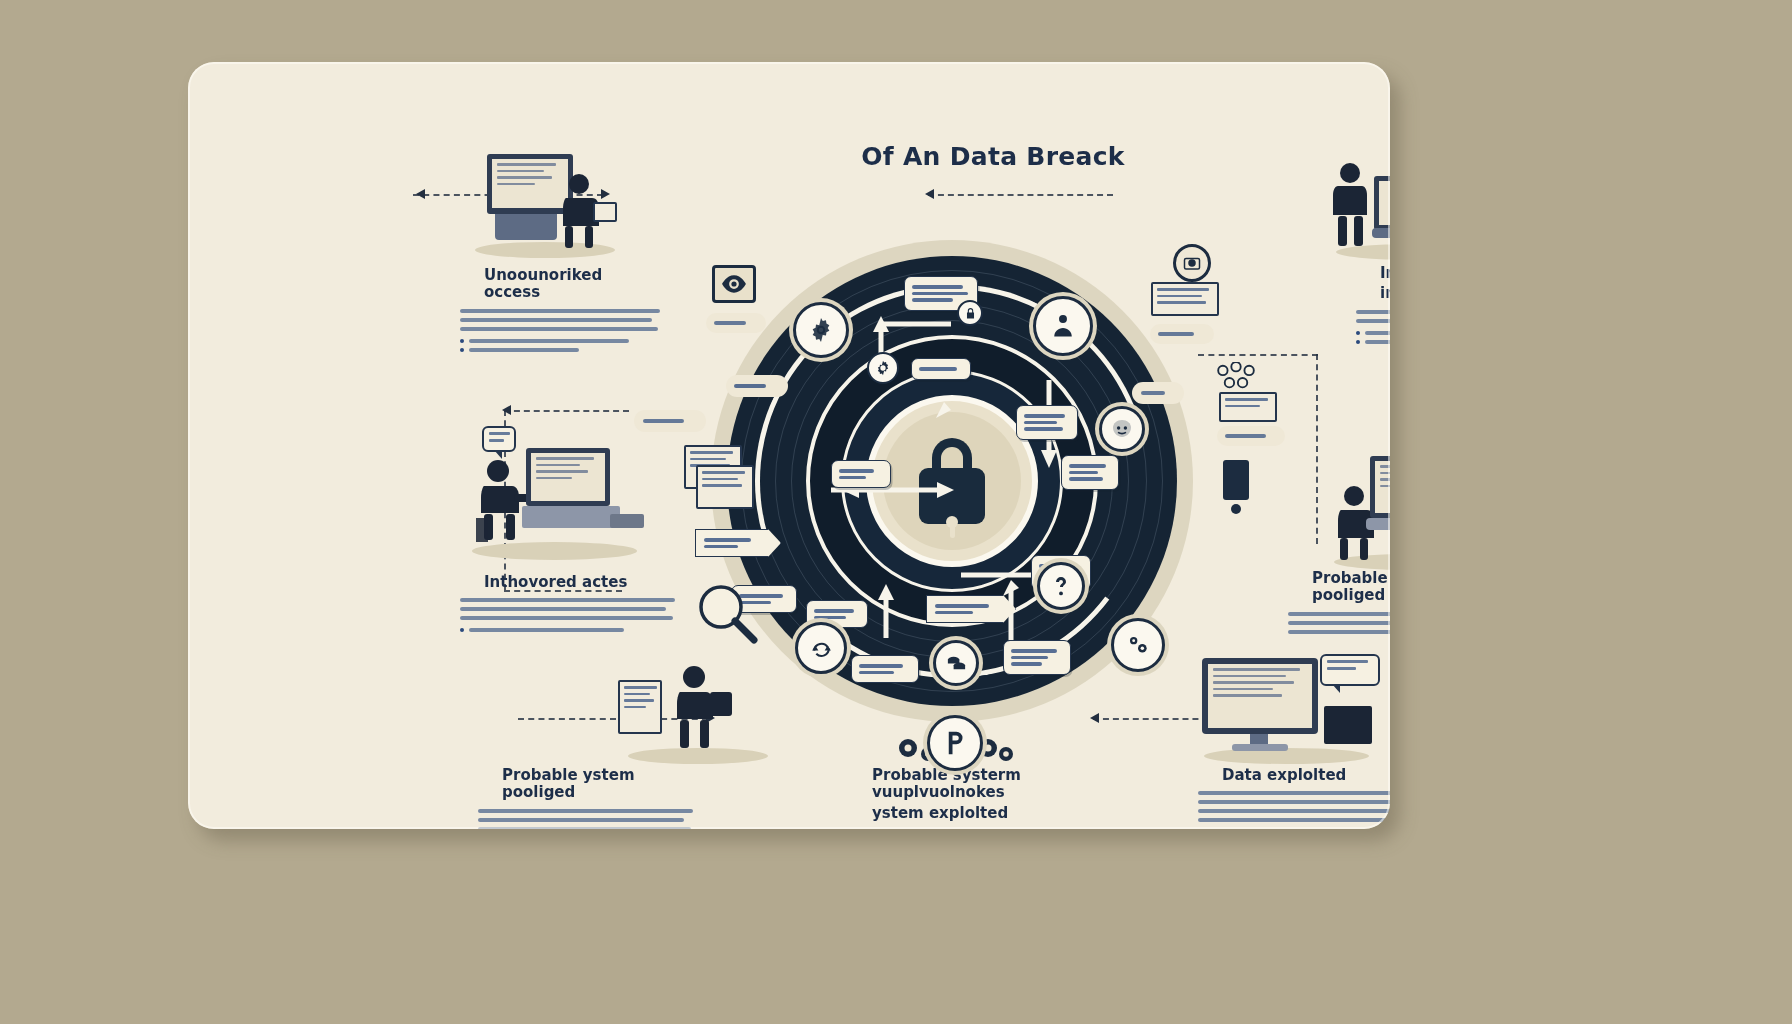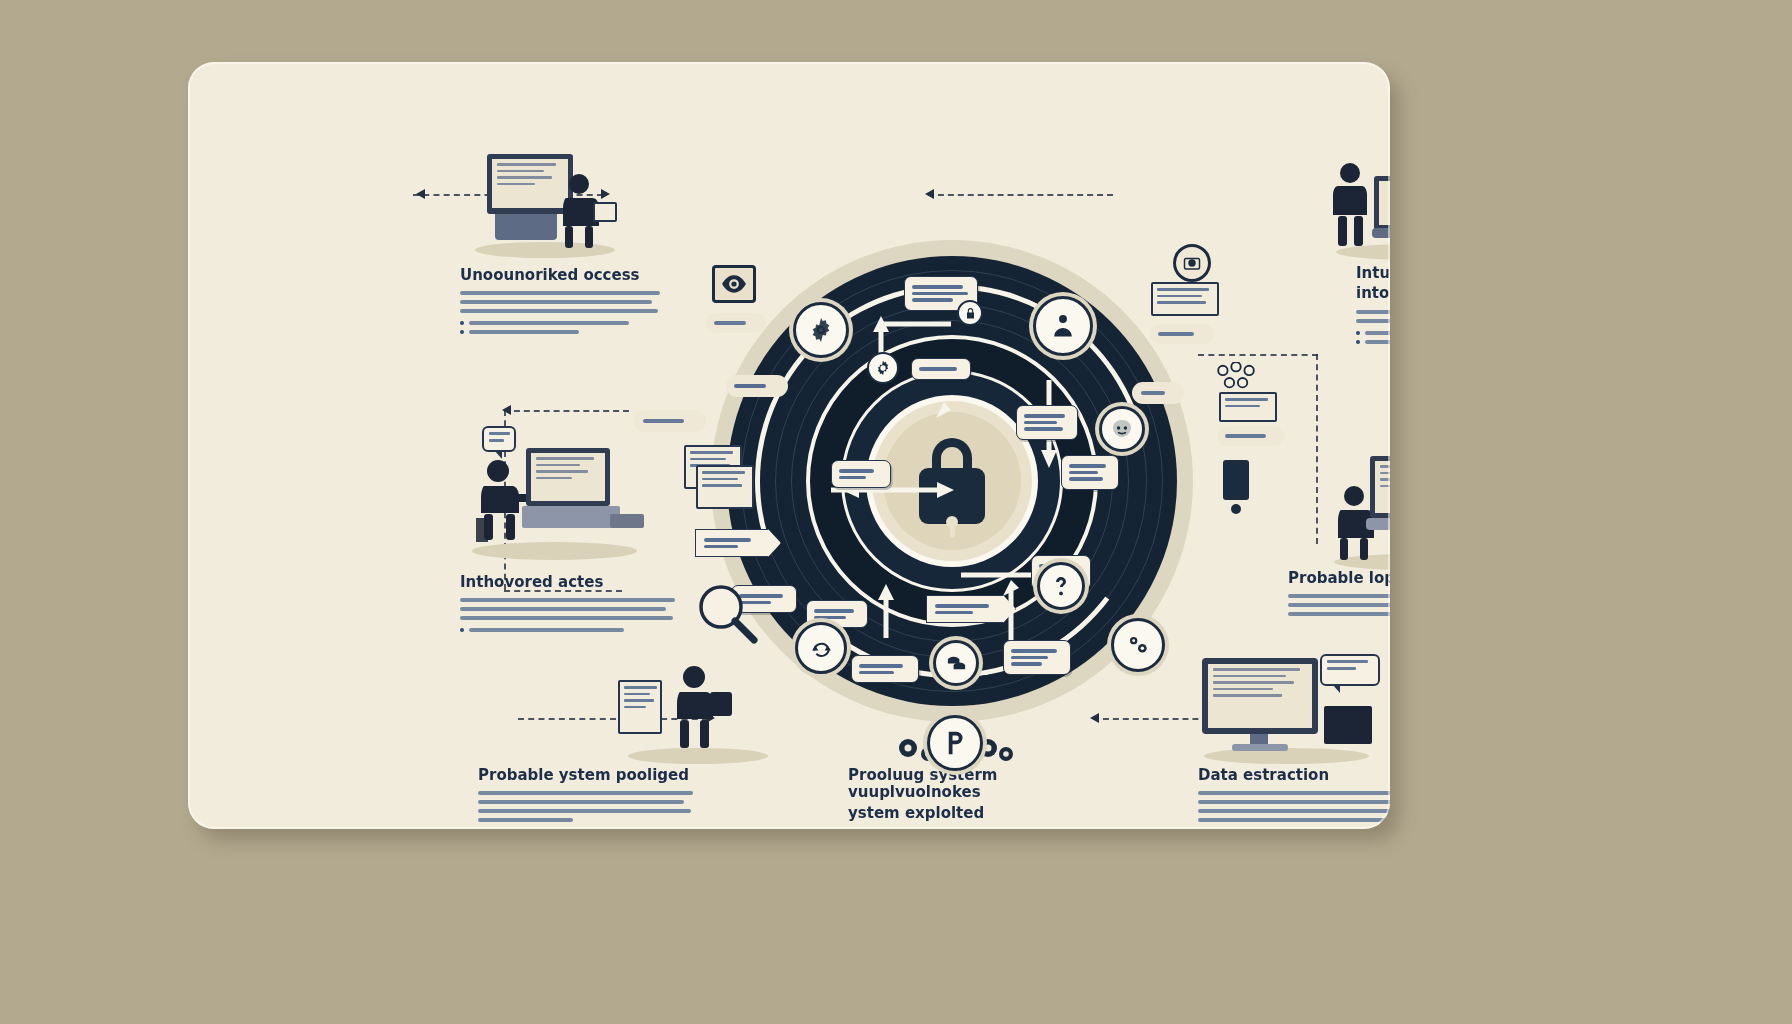--- a/index.html
+++ b/index.html
@@ -109,20 +109,21 @@
     position:absolute; width:0; height:0;
     border-top:5px solid transparent; border-bottom:5px solid transparent;
   }
 
   
   .section { position:absolute; width:200px; }
   .sec-h {
     font-family:"DejaVu Sans", sans-serif;
     font-weight:700; font-size:15px; color:#1d2e49; line-height:1.15;
     margin-bottom:7px;
+    margin-left:24px;
   }
   .sec-body .ln { height:4px; background:#2b4a7d; border-radius:2px; margin:5px 0; opacity:.62; }
   .sec-body .ln.s1 { width:100%; } .sec-body .ln.s2 { width:96%; }
   .sec-body .ln.s3 { width:99%; }
   .bullets { margin-top:8px; }
   .bullet { display:flex; align-items:center; gap:5px; margin:5px 0; }
   .bullet .dot { width:4px; height:4px; background:#2b4a7d; border-radius:50%; flex:none; }
   .bullet .ln { height:4px; background:#2b4a7d; border-radius:2px; opacity:.62; }
 
   
@@ -142,20 +143,21 @@
     width:0;height:0;border-left:8px solid transparent;
     border-right:0 solid transparent;border-top:9px solid #24354d;
   }
 </style>
 </head>
 <body>
 
 <div id="card">
 
   <div id="title-block">
+    <div id="title">Of An Data Breack</div>
   </div>
 
   <div class="dash" style="left:225px;top:132px;width:190px;"></div>
   <div class="arrowhead" style="left:413px;top:127px;border-left:9px solid #232f40;"></div>
   <div class="dash" style="left:740px;top:132px;width:185px;"></div>
   <div class="arrowhead" style="left:228px;top:127px;border-right:9px solid #232f40;"></div>
   <div class="arrowhead" style="left:737px;top:127px;border-right:9px solid #232f40;"></div>
 
   <div id="ring-wrap">
     <div class="ring" id="ring-halo"></div>
@@ -615,21 +617,21 @@
     <div class="sec-h">Probable ystem pooliged</div>
     <div class="sec-body">
       <div class="ln s1"></div>
         <div class="ln s2"></div>
         <div class="ln s3"></div>
         <div class="ln" style="width:44%"></div>
     </div>
   </div>
 
   <div class="section" style="left:660px;top:705px;width:230px;">
-    <div class="sec-h">Prooluug systerm vuuplvuolnokes</div>
+    <div class="sec-h">Probable systerm vuuplvuolnokes</div>
     <div class="sec-h" style="margin-top:-4px;">ystem explolted</div>
     <div class="sec-body">
       <div class="ln s1"></div>
     </div>
 
   </div>
 
   <div class="ill" style="left:1010px;top:592px;width:190px;height:110px;">
     <div class="shadow-ell" style="left:6px;top:94px;width:165px;height:16px;"></div>
     <div class="monitor" style="left:4px;top:4px;width:116px;height:76px;background:#2f3c52;border-radius:4px;">
@@ -644,21 +646,21 @@
     <div style="position:absolute;left:52px;top:80px;width:18px;height:12px;background:#5d6b84;"></div>
     <div style="position:absolute;left:34px;top:90px;width:56px;height:7px;background:#8d96a8;border-radius:3px;"></div>
     <div class="doc" style="left:126px;top:52px;width:48px;height:38px;background:#1b2535;border-color:#1b2535;"></div>
     <div class="speech" style="left:122px;top:0;width:60px;height:32px;">
       <div class="ln" style="width:74%"></div>
         <div class="ln" style="width:52%"></div>
     </div>
   </div>
 
   <div class="section" style="left:1010px;top:705px;width:225px;">
-    <div class="sec-h">Data estraction</div>
+    <div class="sec-h">Data explolted</div>
     <div class="sec-body">
       <div class="ln s1"></div>
         <div class="ln s2"></div>
         <div class="ln s3"></div>
         <div class="ln" style="width:86%"></div>
     </div>
 
   </div>
 
 </div>

